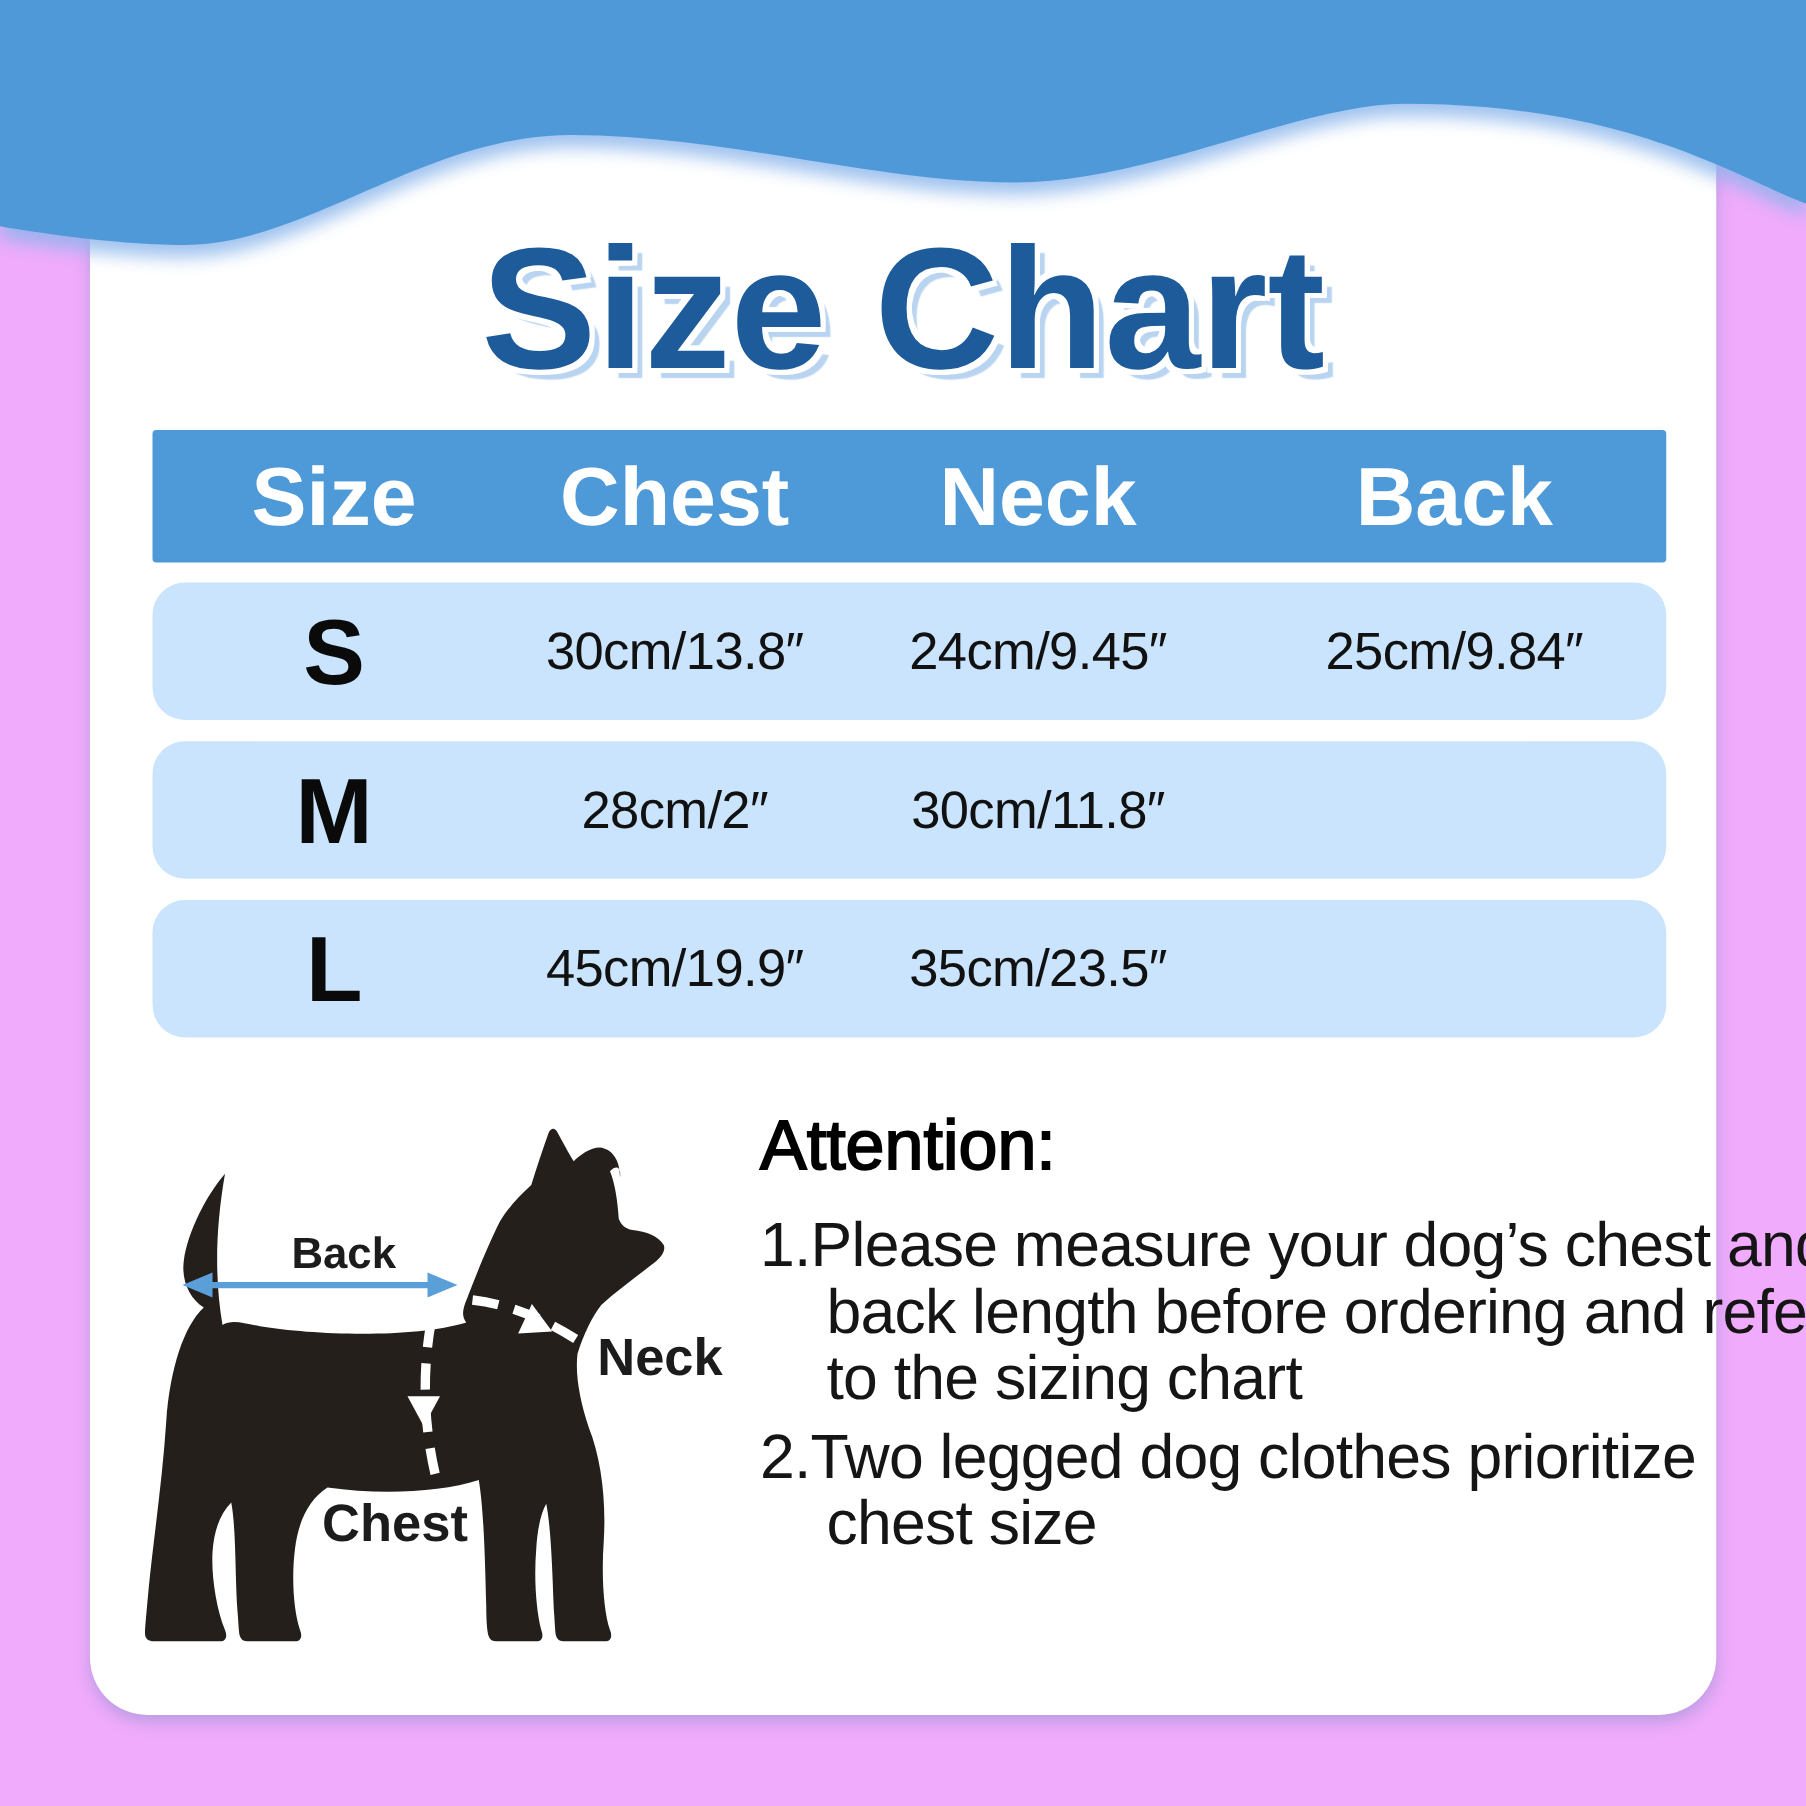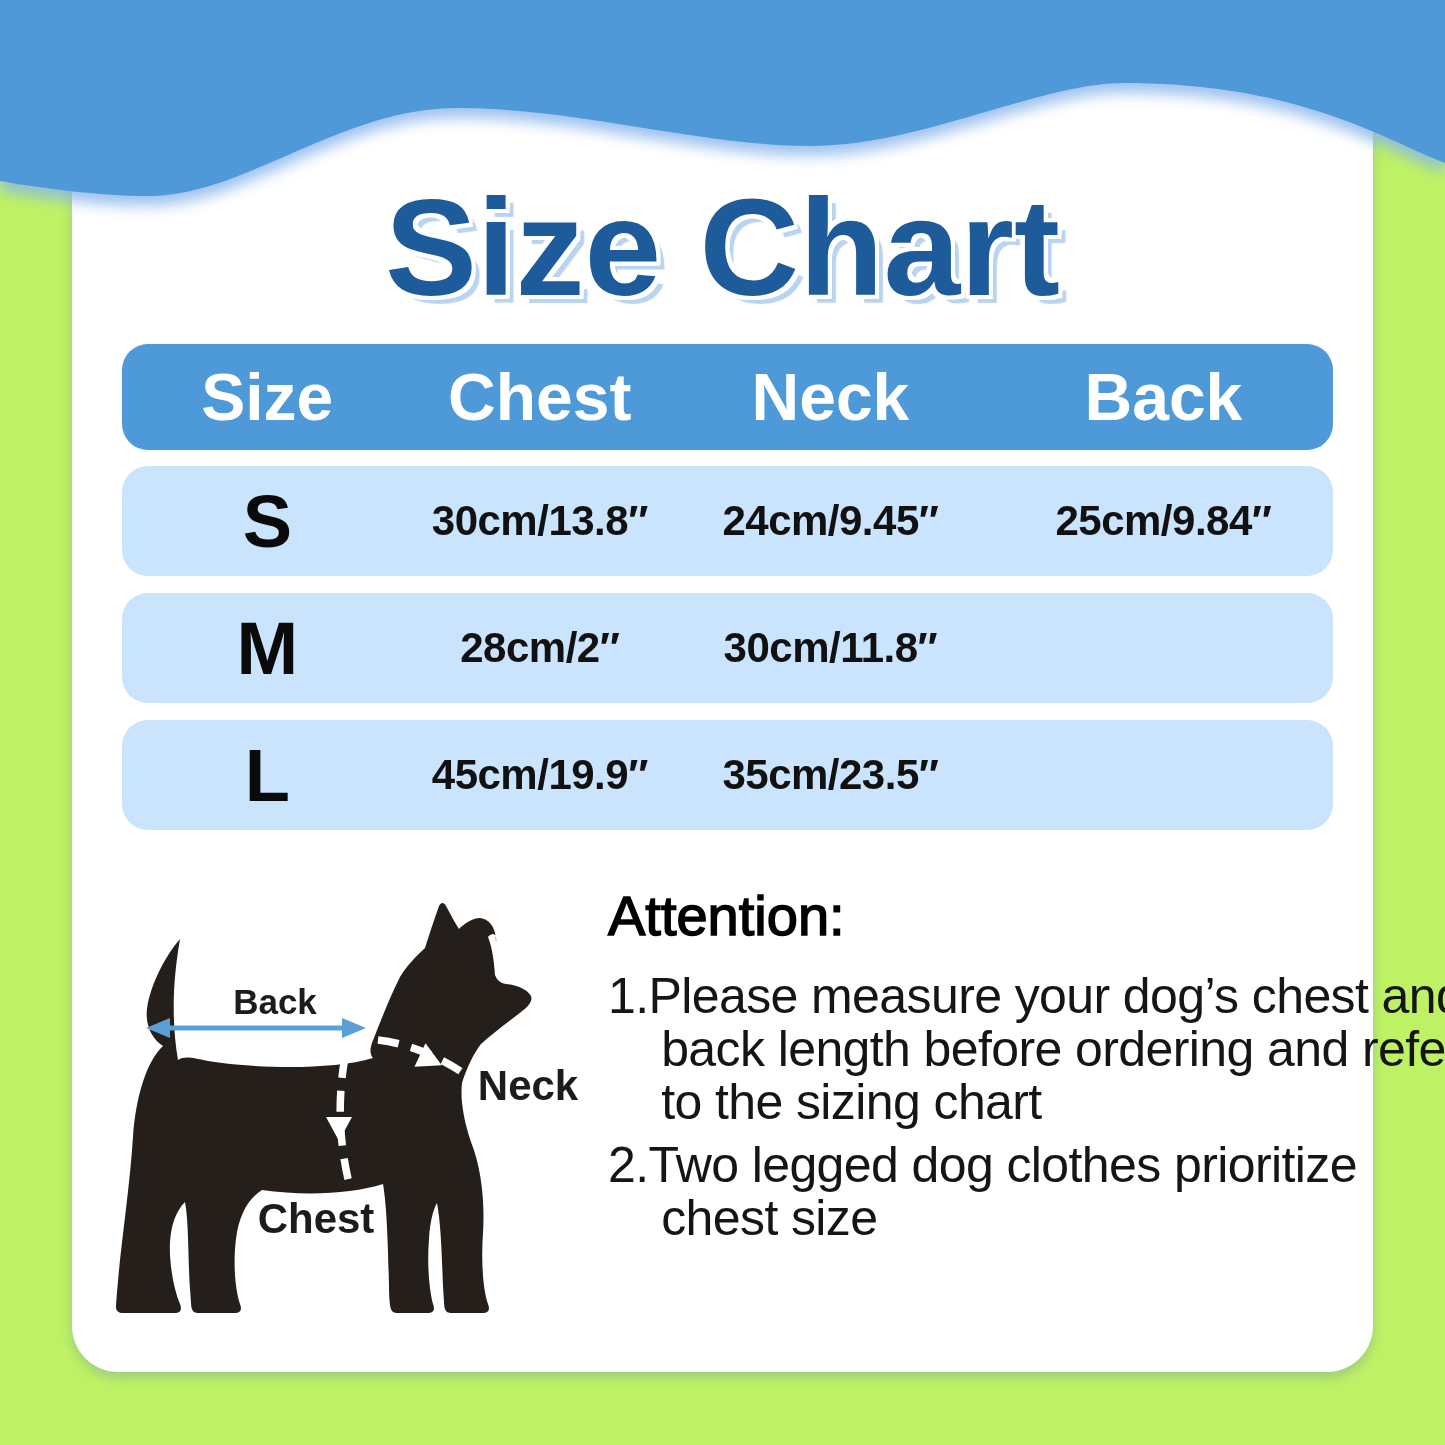--- a/index.html
+++ b/index.html
@@ -1,19 +1,19 @@
 <!DOCTYPE html>
 <html><head>
 <meta charset="utf-8">
 <style>
   html,body{margin:0;padding:0;}
   .canvas{
     position:relative;
     width:1445px;height:1445px;
-    background:#bef264;
+    background:#f0abfc;
     overflow:hidden;
     font-family:"Liberation Sans",sans-serif;
   }
   .card{
     position:absolute;
     left:72px;top:60px;width:1301px;height:1312px;
     background:#ffffff;
     border-radius:46px;
     box-shadow:0 5px 12px rgba(90,130,180,.35);
   }
@@ -30,36 +30,36 @@
     color:#1e5b9a;letter-spacing:0px;
     text-shadow:
       -4px -4px 0 #fff, 4px -4px 0 #fff, -4px 4px 0 #fff, 4px 4px 0 #fff,
       -4px 0 0 #fff, 4px 0 0 #fff, 0 -4px 0 #fff, 0 4px 0 #fff,
       8px 8px 1px #b9d4f0;
   }
   .table{
     position:absolute;left:122px;top:344px;width:1211px;
   }
   .thead{
-    height:106px;background:#4e99d7;border-radius:26px;
+    height:106px;background:#4e99d7;border-radius:3px;
     display:grid;grid-template-columns:24% 21% 27% 28%;
     align-items:center;margin-bottom:16px;
   }
   .th{
     text-align:center;color:#ffffff;
     font-size:66px;font-weight:600;
   }
   .trow{
     height:110px;background:#c9e4fc;border-radius:26px;
     display:grid;grid-template-columns:24% 21% 27% 28%;
     align-items:center;margin-bottom:17px;
   }
   .cell{
     text-align:center;color:#111;
-    font-size:42px;font-weight:700;letter-spacing:-0.5px;
+    font-size:42px;font-weight:400;letter-spacing:-0.5px;
   }
   .cell.size{
     font-size:74px;font-weight:700;color:#0a0a0a;letter-spacing:0;
   }
   .dog{
     position:absolute;left:90px;top:895px;width:520px;height:470px;
   }
   .dog text{
     font-family:"Liberation Sans",sans-serif;
     font-weight:600;fill:#1c1c1c;text-anchor:middle;

